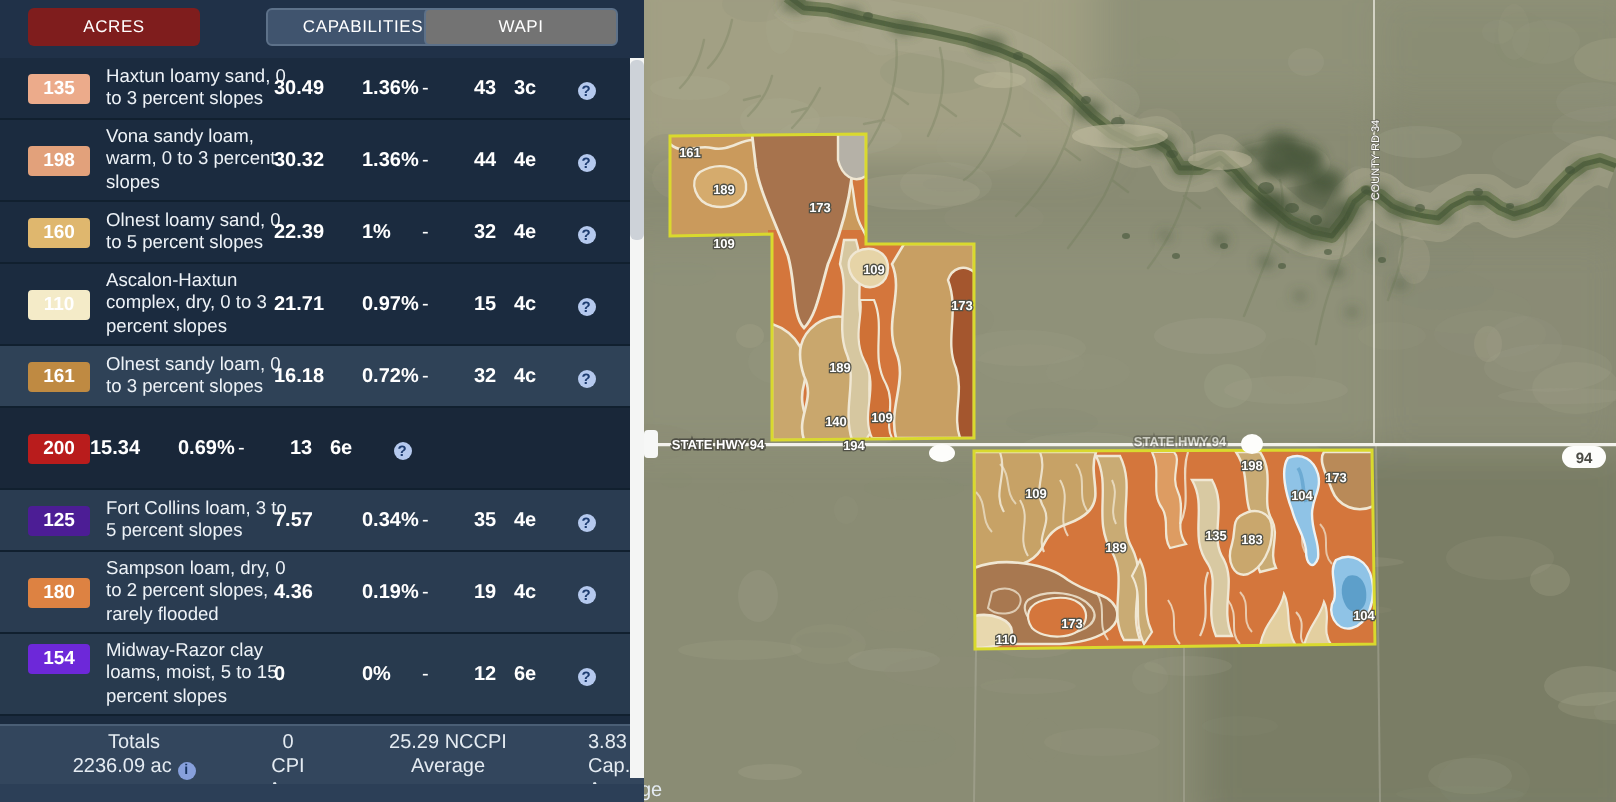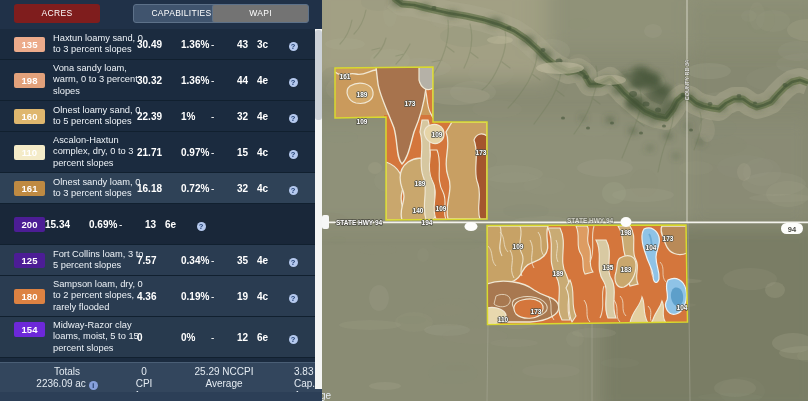--- a/index.html
+++ b/index.html
@@ -419,21 +419,21 @@
 <div class="badge" style="background:#bf8a42">161</div>
 <div class="name">Olnest sandy loam, 0<br>to 3 percent slopes</div>
 <div class="c acres">16.18</div>
 <div class="c pct">0.72%</div>
 <div class="c dash">-</div>
 <div class="c n1">32</div>
 <div class="c c2">4c</div>
 <div class="qwrap"><span class="q">?</span></div>
 </div>
 <div class="row" style="background:#192739;height:41px">
-<div class="badge" style="background:#4c1d95">200</div>
+<div class="badge" style="background:#b91c1c">200</div>
 <div class="c acres">15.34</div>
 <div class="c pct">0.69%</div>
 <div class="c dash">-</div>
 <div class="c n1">13</div>
 <div class="c c2">6e</div>
 <div class="qwrap"><span class="q">?</span></div>
 </div>
 <div class="row" style="background:#2a3c51;height:31px">
 <div class="badge" style="background:#4c1d95">125</div>
 <div class="name">Fort Collins loam, 3 to<br>5 percent slopes</div>

